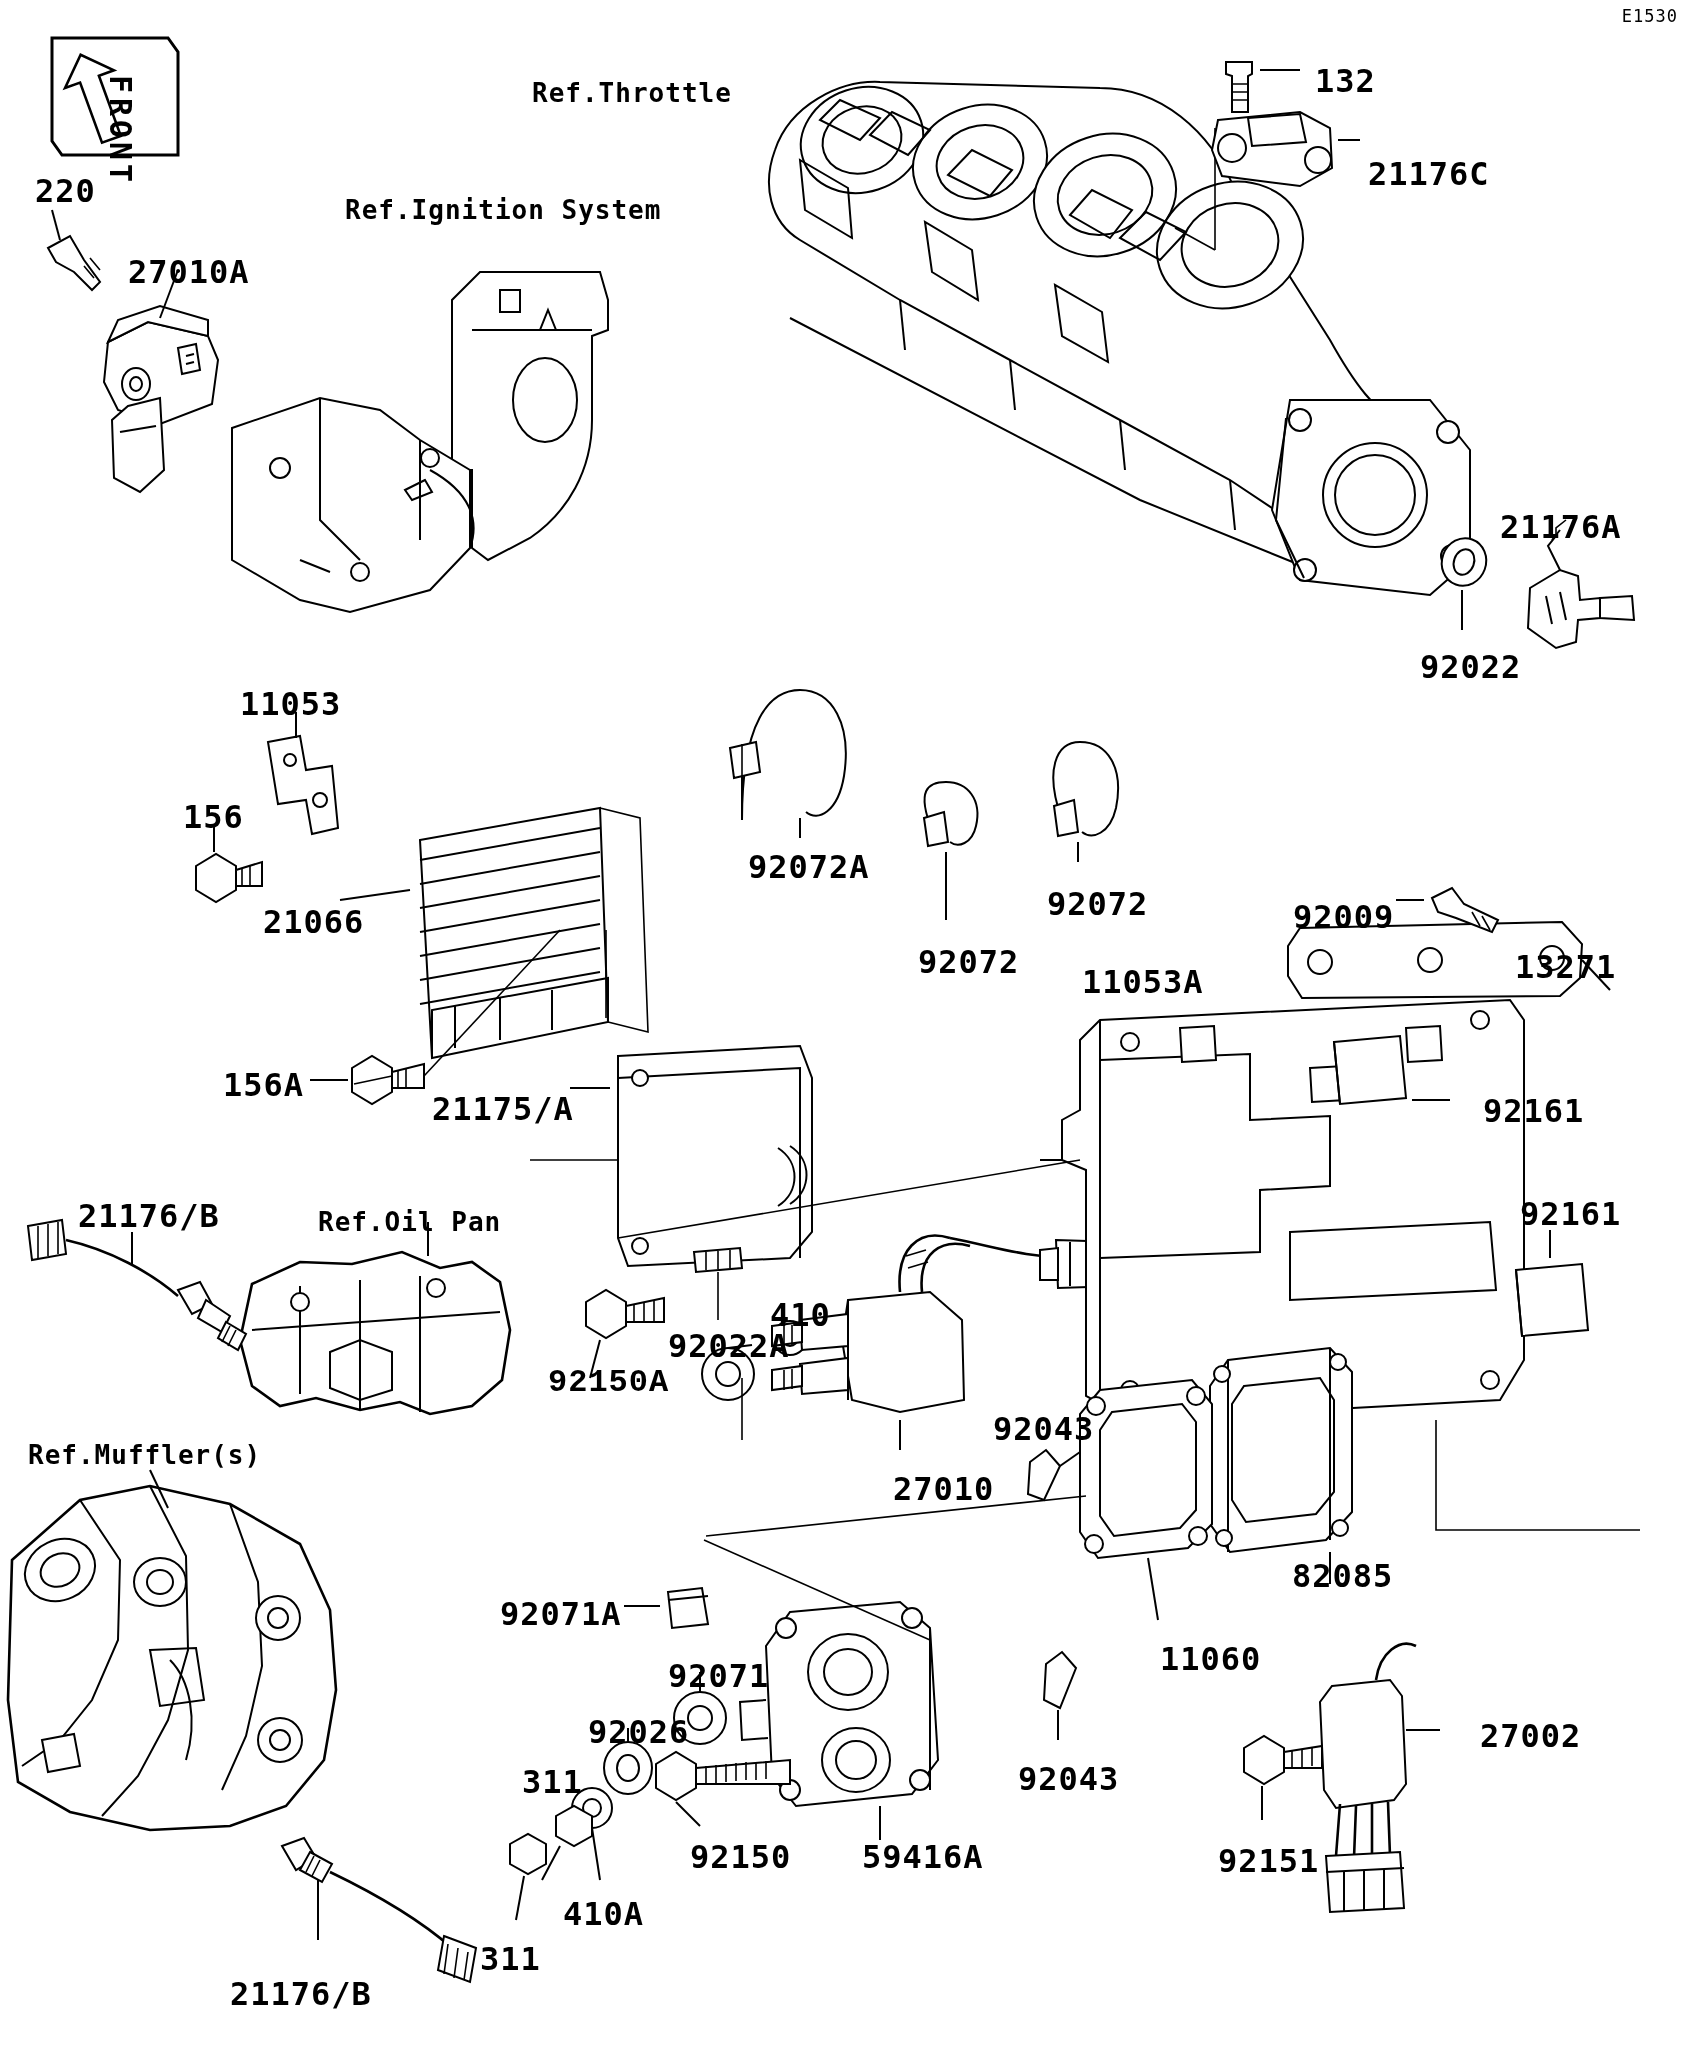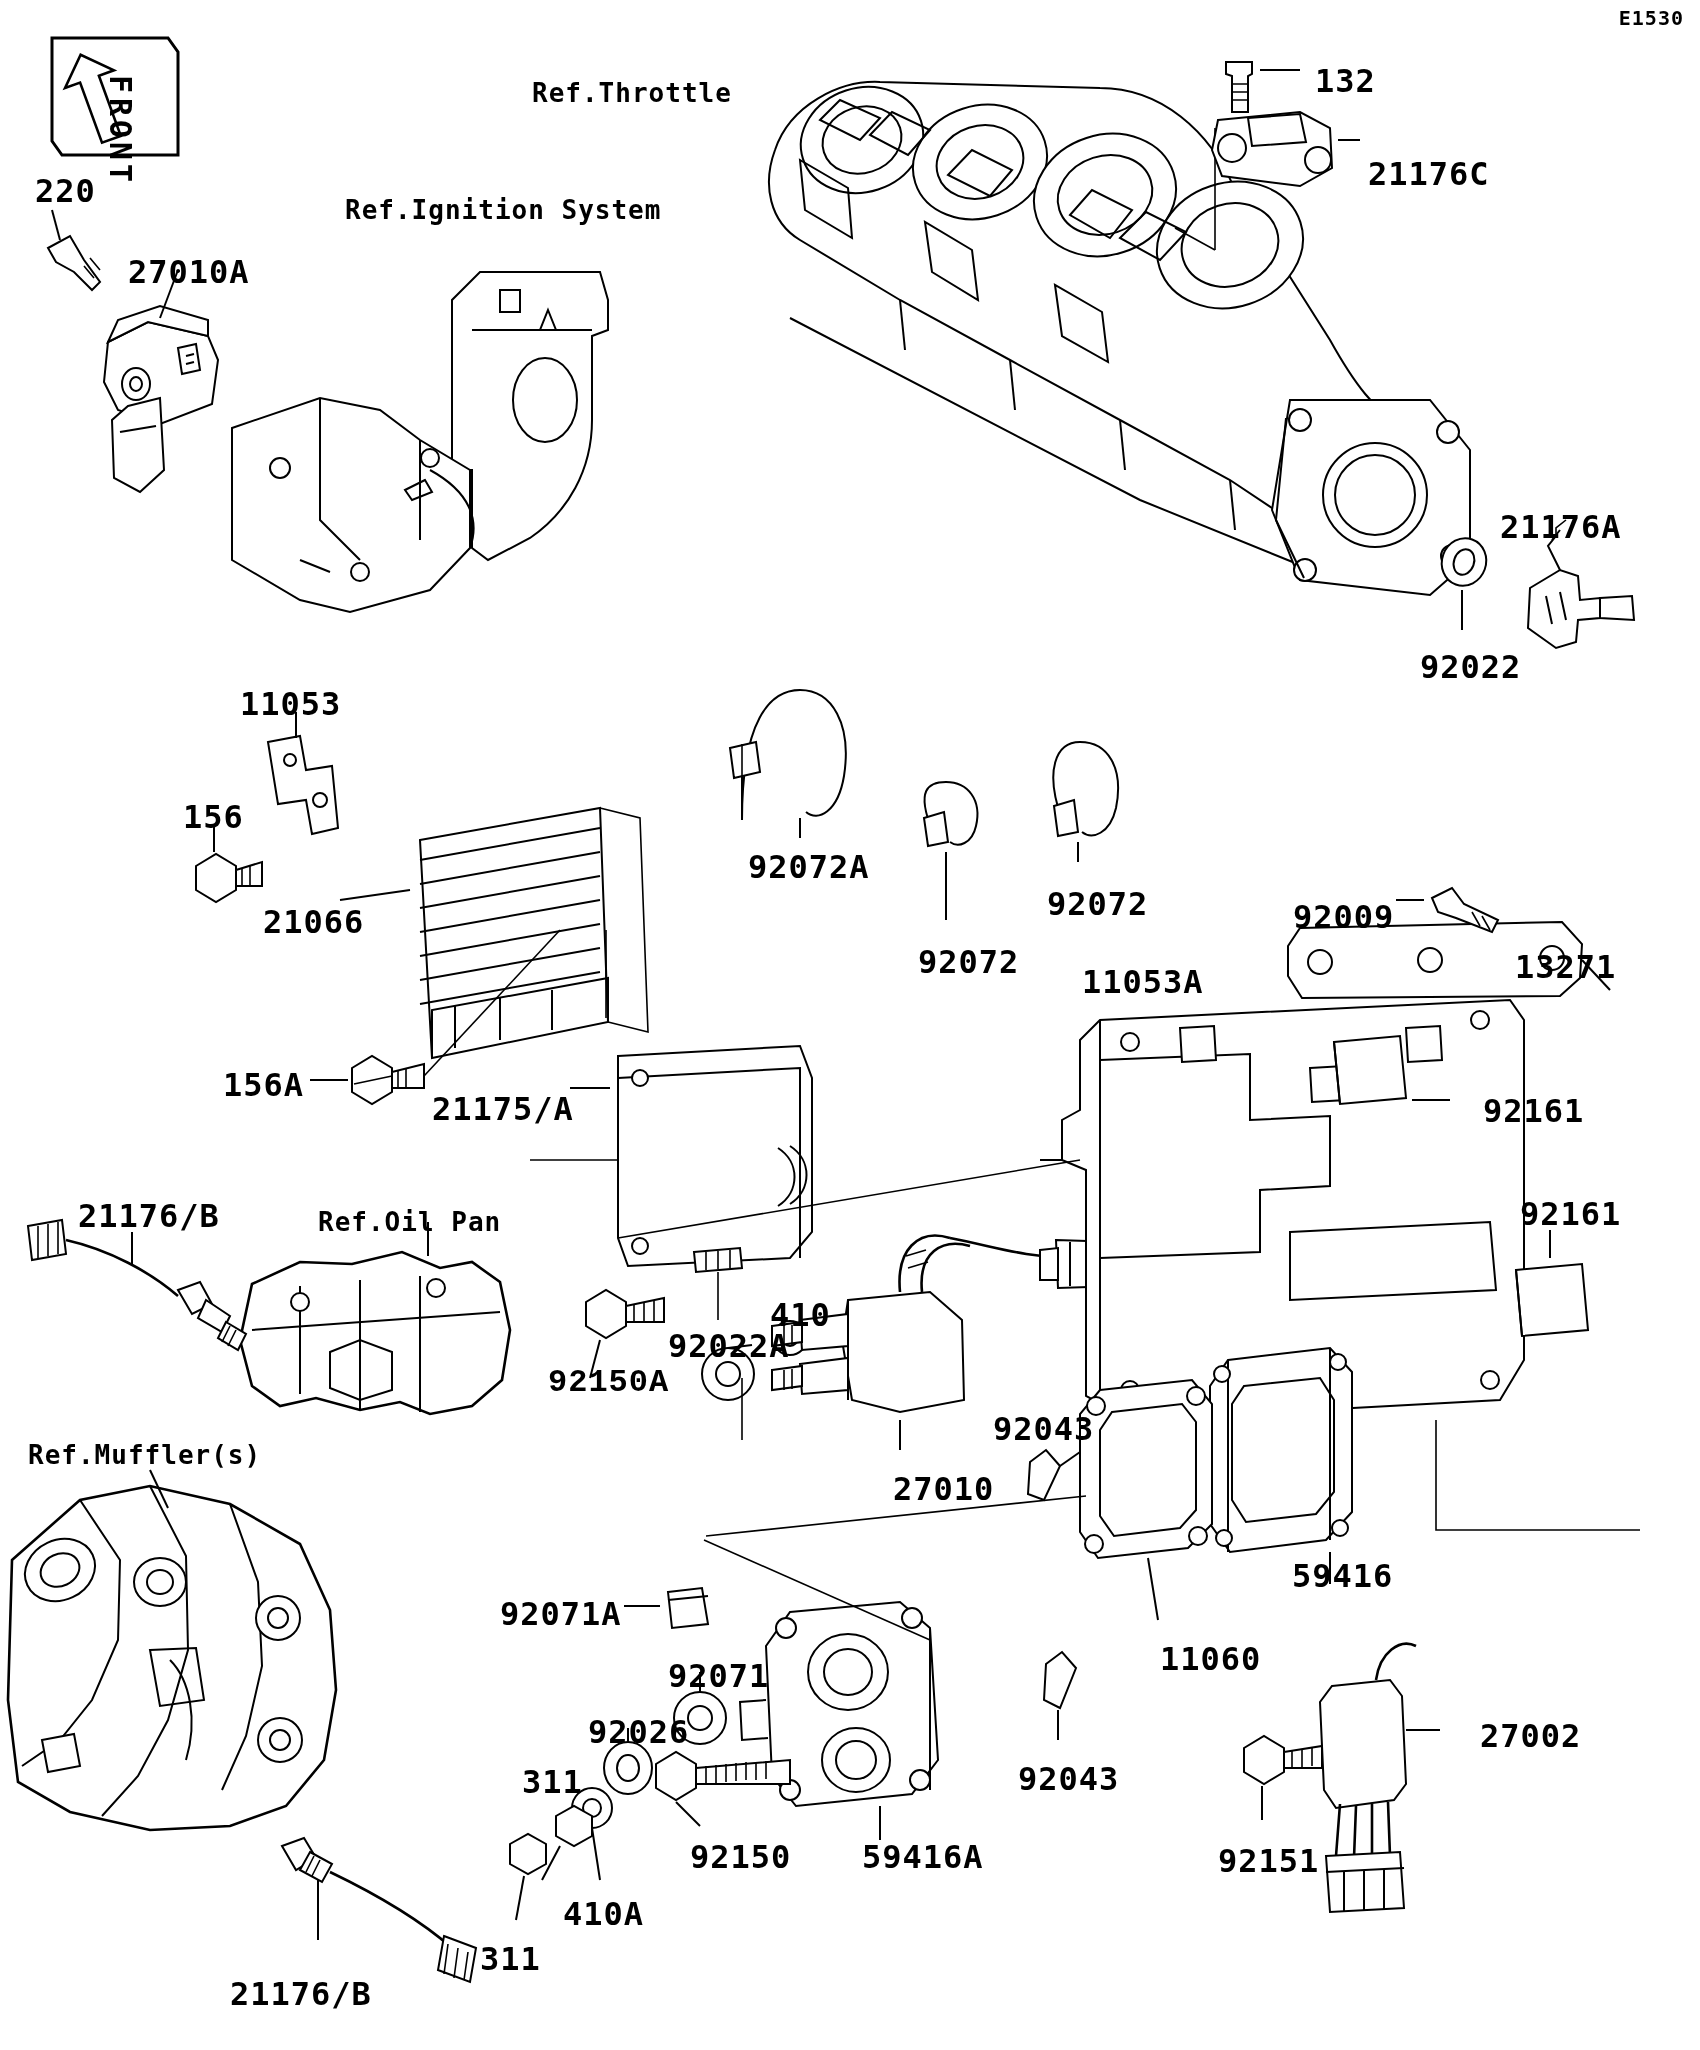--- a/index.html
+++ b/index.html
@@ -23,24 +23,24 @@
     font-size: 32px;
     letter-spacing: 1px;
     white-space: nowrap;
     color: #000;
   }
   .lbl.ref {
     font-size: 26px;
   }
   .corner-code {
     position: absolute;
-    right: 16px;
+    right: 22px;
     top: 6px;
-    font-size: 20px;
-    font-weight: bold;
+    font-size: 17px;
+    font-weight: normal;
     letter-spacing: 1px;
   }
   svg.art {
     position: absolute;
     left: 0;
     top: 0;
     width: 1700px;
     height: 2050px;
   }
   .ln { stroke: #000; stroke-width: 2; fill: none; }
@@ -520,21 +520,21 @@
   <div class="lbl" style="left:223px;  top:1066px;">156A</div>
   <div class="lbl" style="left:432px;  top:1090px;">21175/A</div>
   <div class="lbl" style="left:1483px; top:1092px;">92161</div>
   <div class="lbl" style="left:1520px; top:1195px;">92161</div>
   <div class="lbl" style="left:78px;  top:1197px;">21176/B</div>
   <div class="lbl" style="left:770px;  top:1296px;">410</div>
   <div class="lbl" style="left:668px;  top:1327px;">92022A</div>
   <div class="lbl" style="left:548px;  top:1364px;font-family:Liberation Mono, monospace;">92150A</div>
   <div class="lbl" style="left:993px;  top:1410px;">92043</div>
   <div class="lbl" style="left:893px;  top:1470px;">27010</div>
-  <div class="lbl" style="left:1292px; top:1557px;">59416</div>
+  <div class="lbl" style="left:1292px; top:1557px;">82085</div>
   <div class="lbl" style="left:1160px; top:1640px;">11060</div>
   <div class="lbl" style="left:500px;  top:1595px;">92071A</div>
   <div class="lbl" style="left:668px;  top:1657px;">92071</div>
   <div class="lbl" style="left:588px;  top:1713px;">92026</div>
   <div class="lbl" style="left:1480px; top:1717px;">27002</div>
   <div class="lbl" style="left:1018px; top:1760px;">92043</div>
   <div class="lbl" style="left:522px;  top:1763px;">311</div>
   <div class="lbl" style="left:1218px; top:1842px;">92151</div>
   <div class="lbl" style="left:690px;  top:1838px;">92150</div>
   <div class="lbl" style="left:862px;  top:1838px;">59416A</div>

